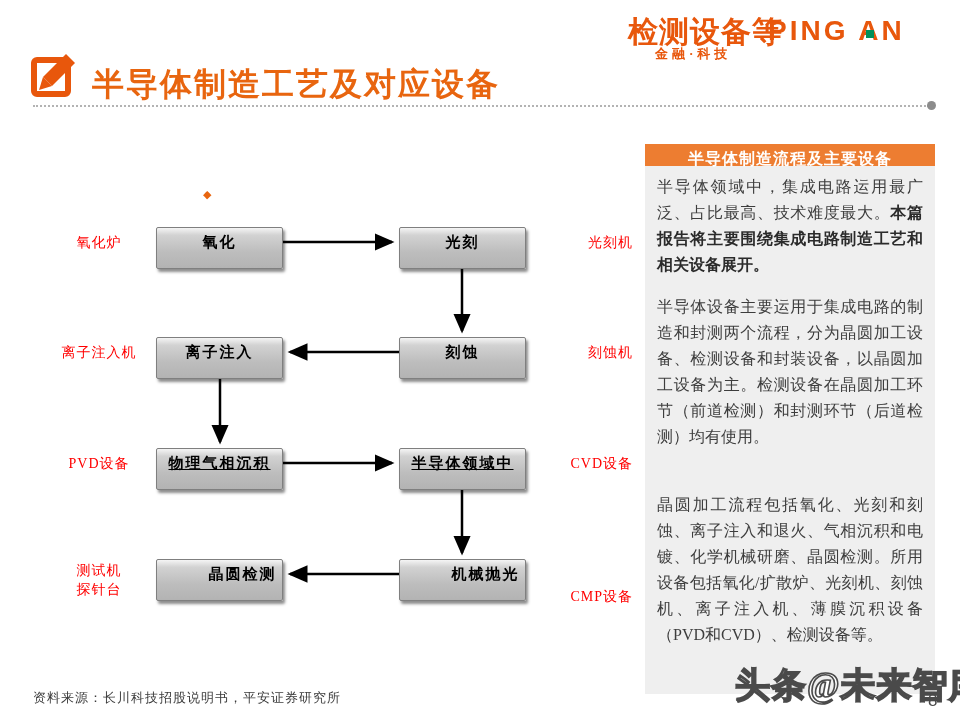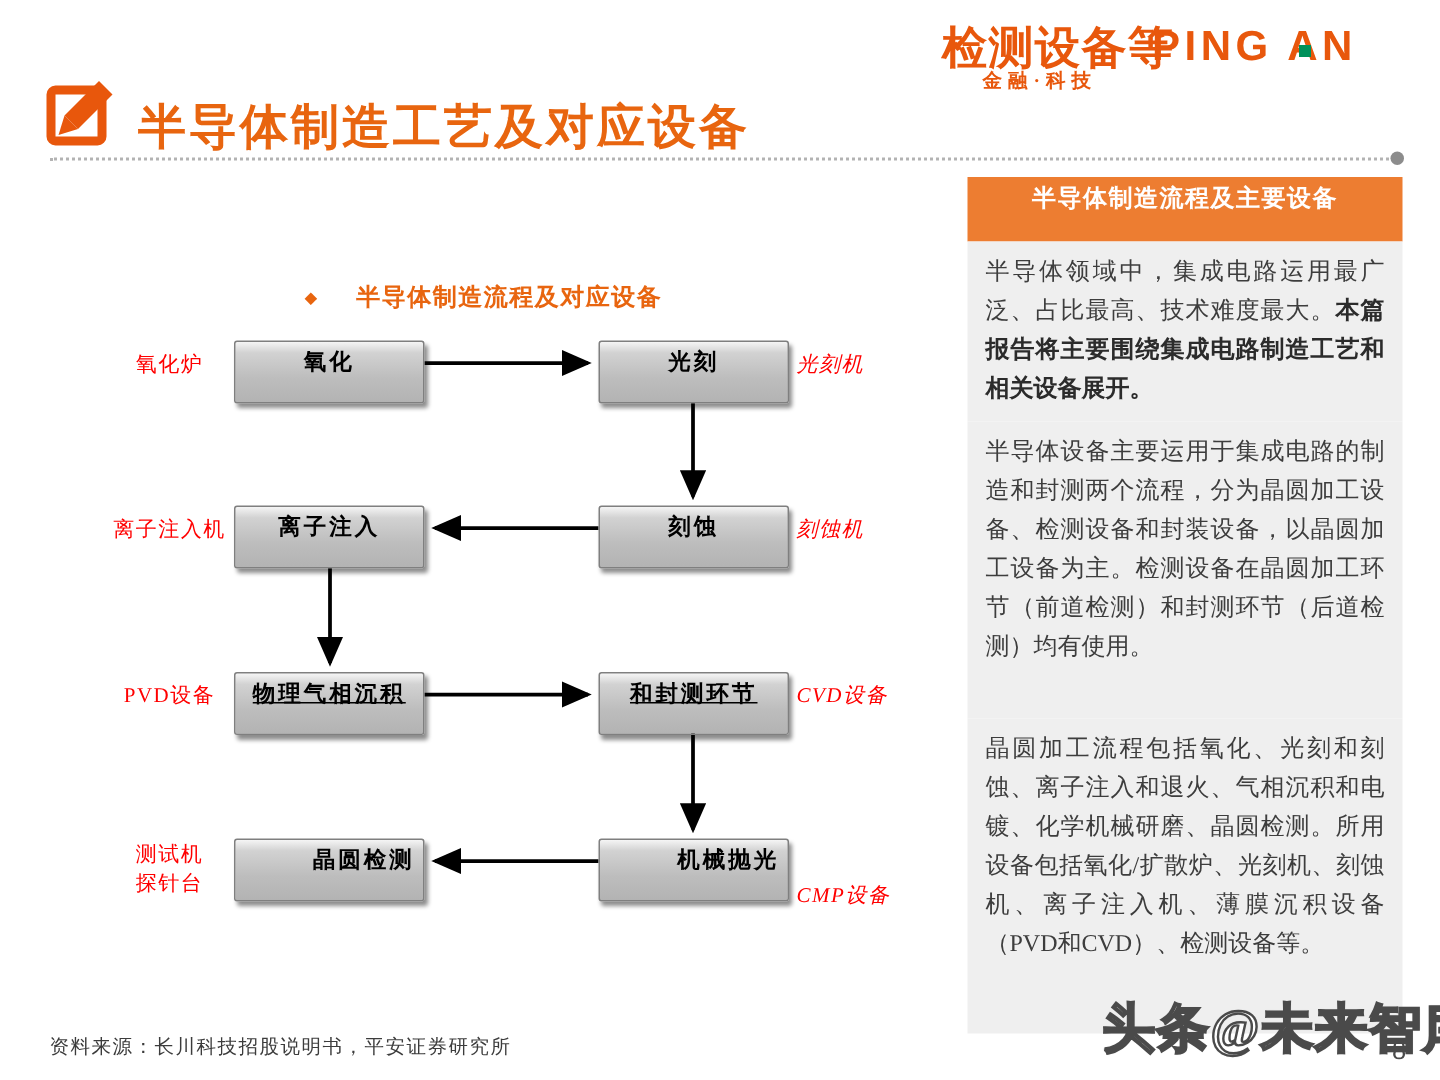--- a/index.html
+++ b/index.html
@@ -37,33 +37,33 @@
   .fbox { position:absolute; width:127px; height:42px; line-height:28px; text-align:center;
           font-size:15px; font-weight:bold; color:#000; letter-spacing:2px;
           border:1px solid #7f7f7f; border-radius:2px;
           background:linear-gradient(#f5f5f5 0%, #d2d2d2 18%, #bdbdbd 60%, #b3b3b3 100%);
           box-shadow:2px 3px 3px rgba(0,0,0,0.45); }
   .col-l { left:123px; } .col-r { left:366px; }
   .r1 { top:47px; } .r2 { top:157px; } .r3 { top:268px;text-decoration:underline; } .r4 { top:379px;padding-left:46px; }
 
   .flabel { position:absolute; color:#FF0000; font-size:14px; letter-spacing:1px;
             text-align:center; }
-  .flabel.left  { left:24px;  width:112px; }
-  .flabel.right { left:498px; width:102px; text-align:left;font-style:italic; }
+  .flabel.left  { left:10px;  width:112px; }
+  .flabel.right { left:498px; width:102px; text-align:right; }
   .lbl-r1 { top:54px; } .lbl-r2 { top:164px; } .lbl-r3 { top:275px; } .lbl-r4 { top:408px; }
   .flabel .ln { display:block; line-height:19px; }
   .lbl-2line { top:381px; }
 
   .flow-arrows { position:absolute; left:0; top:0; }
   .al { stroke:#000; stroke-width:2.5; }
 
   
   .sidebar { position:absolute; left:645px; top:118px; width:290px; }
-  .sb-header { height:43px; line-height:30px; background:#ED7D31; color:#ffffff;
-               text-align:center; font-size:16px; font-weight:bold; letter-spacing:1px; }
+  .sb-header { height:22px; line-height:30px; background:#ED7D31; color:#ffffff;
+               text-align:center; font-size:16px; font-weight:bold; letter-spacing:1px;margin-top:26px; }
   .sb-block { margin-top:0; background:#EFEFEF; padding:8px 12px; font-size:16px;
               line-height:26px; color:#3d3d3d; text-align:justify; }
   .sb-b1 { min-height:120px; } .sb-b2 { min-height:198px; } .sb-b3 { min-height:210px; }
   .sb-block .b { font-weight:bold; color:#2b2b2b; }
 
   
   .source-note { position:absolute; left:33px; top:689px; font-size:13px; color:#3c3c3c;
                  letter-spacing:1px; }
   .page-num { position:absolute; left:928px; top:691px; font-size:17px; color:#4a4a4a; }
   .watermark { position:absolute; left:735px; top:662px; font-size:35px; font-weight:bold;
@@ -85,21 +85,20 @@
     <path d="M36 2 L45 11 L22 34 L13 25 Z" fill="#E8570C"></path>
     <path d="M13 25 L22 34 L9 38 Z" fill="#E8570C"></path>
   </svg>
   <div class="page-title cjk">半导体制造工艺及对应设备</div>
   <div class="title-rule"></div>
   <div class="title-rule-dot"></div>
 
   <div class="flow">
     <div class="flow-caption">
       <span class="bullet">◆</span>
-      <span class="cap-text cjk">半导体制造流程及对应设备</span>
     </div>
 
     <svg class="flow-arrows" width="600" height="445">
       <defs>
         <marker id="ah" markerWidth="9" markerHeight="8" refX="7" refY="3.5" orient="auto">
           <path d="M0,0 L8,3.5 L0,7 Z" fill="#000"></path>
         </marker>
       </defs>
       <line class="al" x1="250" y1="62" x2="359" y2="62" marker-end="url(#ah)"></line>
       <line class="al" x1="429" y1="77" x2="429" y2="151" marker-end="url(#ah)"></line>
@@ -115,21 +114,21 @@
     <div class="fbox col-r r1 cjk">光刻</div>
     <div class="flabel right lbl-r1 cjk">光刻机</div>
 
     <div class="flabel left lbl-r2 cjk">离子注入机</div>
     <div class="fbox col-l r2 cjk">离子注入</div>
     <div class="fbox col-r r2 cjk">刻蚀</div>
     <div class="flabel right lbl-r2 cjk">刻蚀机</div>
 
     <div class="flabel left lbl-r3 cjk">PVD设备</div>
     <div class="fbox col-l r3 cjk">物理气相沉积</div>
-    <div class="fbox col-r r3 cjk">和封测环节</div>
+    <div class="fbox col-r r3 cjk">半导体领域中</div>
     <div class="flabel right lbl-r3 cjk">CVD设备</div>
 
     <div class="flabel left lbl-2line cjk">
       <span class="ln">测试机</span>
       <span class="ln">探针台</span>
     </div>
     <div class="fbox col-l r4 cjk">晶圆检测</div>
     <div class="fbox col-r r4 cjk">机械抛光</div>
     <div class="flabel right lbl-r4 cjk">CMP设备</div>
   </div>

